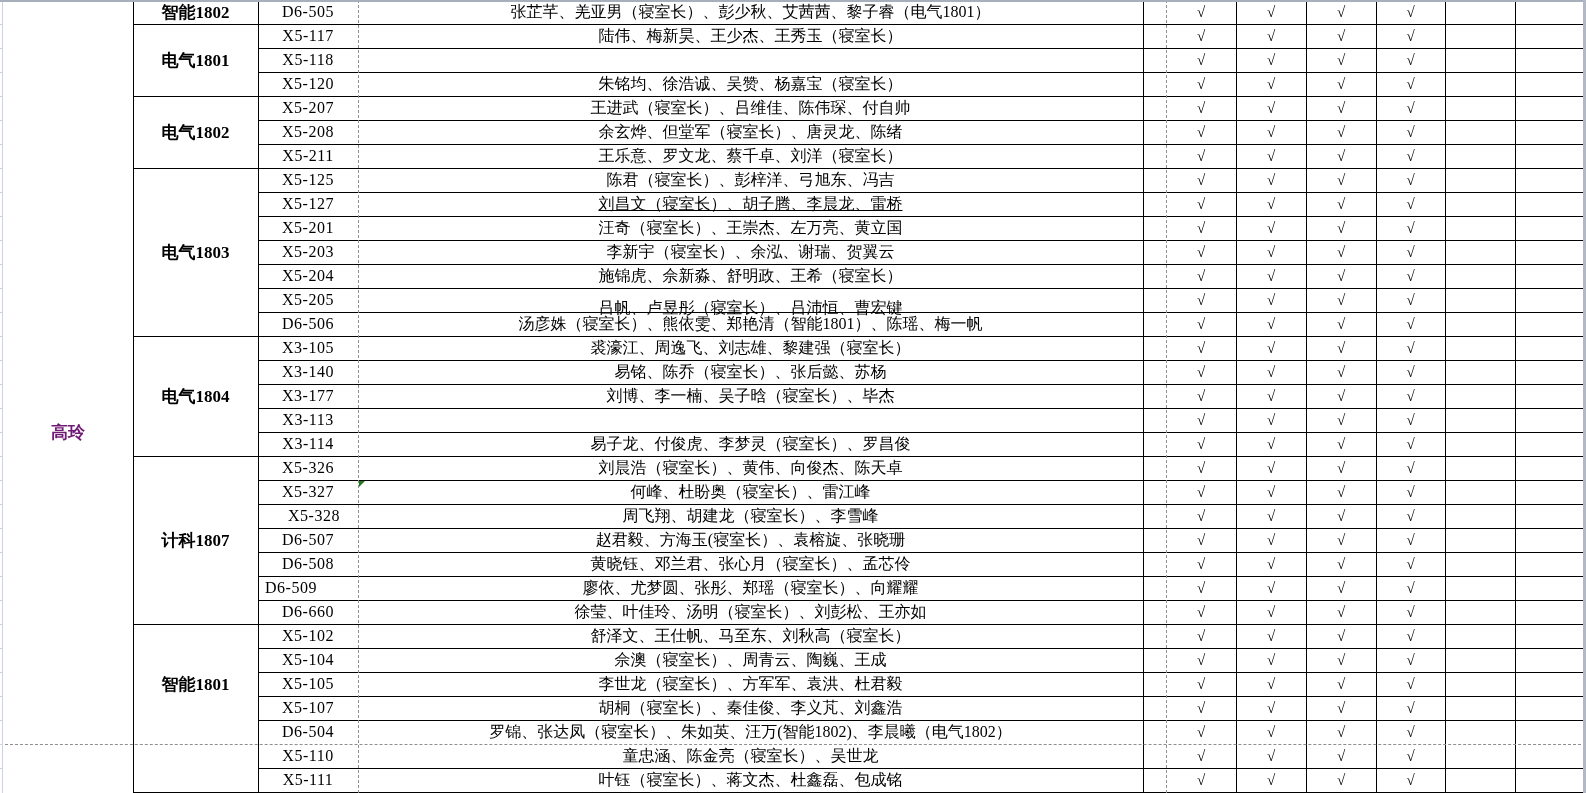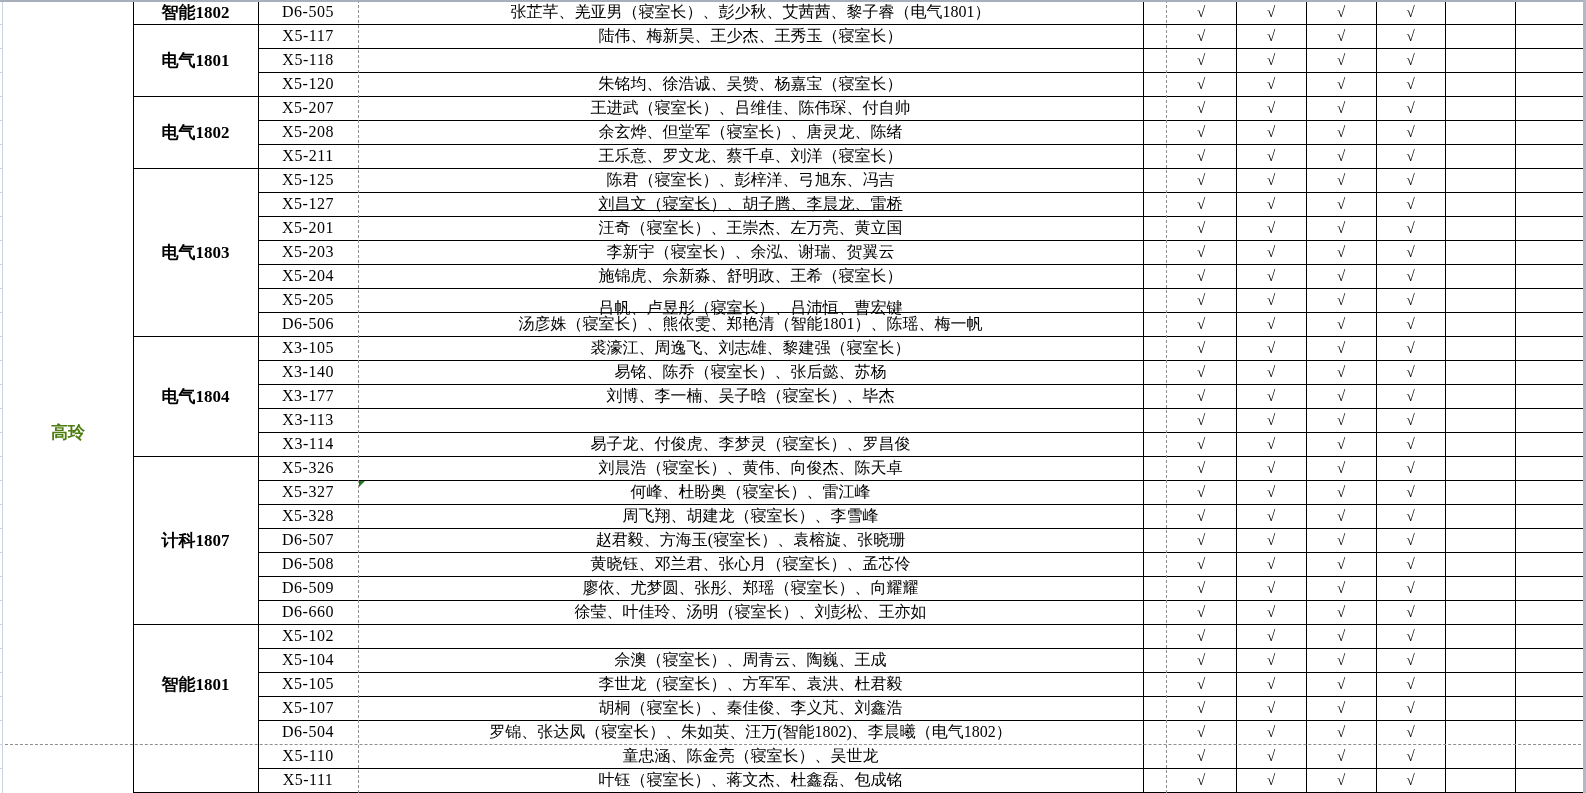--- a/index.html
+++ b/index.html
@@ -4,21 +4,21 @@
 <style>
   html,body{margin:0;padding:0;background:#fff;}
   #stage{position:relative;width:1586px;height:793px;background:#fff;overflow:hidden;
          font-family:"Liberation Serif","DejaVu Serif",serif;}
   .cell{position:absolute;height:24px;line-height:24px;text-align:center;white-space:nowrap;
         color:#000;font-size:16px;overflow:visible;}
   .room{letter-spacing:0.5px;}
   .class-label{position:absolute;display:flex;align-items:center;justify-content:center;
         font-weight:bold;font-size:17px;color:#000;}
   .teacher{position:absolute;display:flex;align-items:center;justify-content:center;
-        font-weight:bold;font-size:17px;color:#4d7c0f;}
+        font-weight:bold;font-size:17px;color:#701a75;}
   .check{font-size:15px;}
   .vline{position:absolute;width:1px;background:#000;}
   .hline{position:absolute;height:1px;background:#000;}
   .vdash{position:absolute;width:0;border-left:1px dashed #8f8f8f;}
   .hdash{position:absolute;height:0;border-top:1px dashed #8f8f8f;}
   .vgrid{position:absolute;width:1px;background:#ccd3e2;}
   .hgrid{position:absolute;height:1px;background:#ccd3e2;}
   .edge-top{position:absolute;left:0;top:0;width:1586px;height:2px;background:#a8afbc;}
   .edge-right{position:absolute;top:0;right:0;width:3px;height:793px;background:#b2b8c4;}
   .green-corner{position:absolute;width:0;height:0;
@@ -152,52 +152,53 @@
     <div class="cell check" style="left: 1236px; top: 456px; width: 70px;">√</div>
     <div class="cell check" style="left: 1306px; top: 456px; width: 70px;">√</div>
     <div class="cell check" style="left: 1376px; top: 456px; width: 69px;">√</div>
     <div class="cell room" style="left: 258px; top: 480px; width: 100px;">X5-327</div>
     <div class="cell" style="left: 358px; top: 480px; width: 785px;">何峰、杜盼奥（寝室长）、雷江峰</div>
     <div class="green-corner" style="left: 359px; top: 481px;"></div>
     <div class="cell check" style="left: 1166px; top: 480px; width: 70px;">√</div>
     <div class="cell check" style="left: 1236px; top: 480px; width: 70px;">√</div>
     <div class="cell check" style="left: 1306px; top: 480px; width: 70px;">√</div>
     <div class="cell check" style="left: 1376px; top: 480px; width: 69px;">√</div>
-    <div class="cell room" style="left: 258px; top: 504px; width: 100px;">X5-328</div>
+    <div class="cell room" style="left: 258px; top: 504px; width: 100px; padding-left: 6px;">X5-328</div>
     <div class="cell" style="left: 358px; top: 504px; width: 785px;">周飞翔、胡建龙（寝室长）、李雪峰</div>
     <div class="cell check" style="left: 1166px; top: 504px; width: 70px;">√</div>
     <div class="cell check" style="left: 1236px; top: 504px; width: 70px;">√</div>
     <div class="cell check" style="left: 1306px; top: 504px; width: 70px;">√</div>
     <div class="cell check" style="left: 1376px; top: 504px; width: 69px;">√</div>
     <div class="cell room" style="left: 258px; top: 528px; width: 100px;">D6-507</div>
     <div class="cell" style="left: 358px; top: 528px; width: 785px;">赵君毅、方海玉(寝室长）、袁榕旋、张晓珊</div>
     <div class="cell check" style="left: 1166px; top: 528px; width: 70px;">√</div>
     <div class="cell check" style="left: 1236px; top: 528px; width: 70px;">√</div>
     <div class="cell check" style="left: 1306px; top: 528px; width: 70px;">√</div>
     <div class="cell check" style="left: 1376px; top: 528px; width: 69px;">√</div>
     <div class="cell room" style="left: 258px; top: 552px; width: 100px;">D6-508</div>
     <div class="cell" style="left: 358px; top: 552px; width: 785px;">黄晓钰、邓兰君、张心月（寝室长）、孟芯伶</div>
     <div class="cell check" style="left: 1166px; top: 552px; width: 70px;">√</div>
     <div class="cell check" style="left: 1236px; top: 552px; width: 70px;">√</div>
     <div class="cell check" style="left: 1306px; top: 552px; width: 70px;">√</div>
     <div class="cell check" style="left: 1376px; top: 552px; width: 69px;">√</div>
-    <div class="cell room" style="left: 258px; top: 576px; width: 100px; text-align: center;">D6-509</div>
+    <div class="cell room" style="left: 241px; top: 576px; width: 100px; text-align: center;">D6-509</div>
     <div class="cell" style="left: 358px; top: 576px; width: 785px;">廖依、尤梦圆、张彤、郑瑶（寝室长）、向耀耀</div>
     <div class="cell check" style="left: 1166px; top: 576px; width: 70px;">√</div>
     <div class="cell check" style="left: 1236px; top: 576px; width: 70px;">√</div>
     <div class="cell check" style="left: 1306px; top: 576px; width: 70px;">√</div>
     <div class="cell check" style="left: 1376px; top: 576px; width: 69px;">√</div>
     <div class="cell room" style="left: 258px; top: 600px; width: 100px;">D6-660</div>
     <div class="cell" style="left: 358px; top: 600px; width: 785px;">徐莹、叶佳玲、汤明（寝室长）、刘彭松、王亦如</div>
     <div class="cell check" style="left: 1166px; top: 600px; width: 70px;">√</div>
     <div class="cell check" style="left: 1236px; top: 600px; width: 70px;">√</div>
     <div class="cell check" style="left: 1306px; top: 600px; width: 70px;">√</div>
     <div class="cell check" style="left: 1376px; top: 600px; width: 69px;">√</div>
     <div class="class-label" style="left: 133px; top: 456px; width: 125px; height: 168px;">计科1807</div>
     <div class="cell room" style="left: 258px; top: 624px; width: 100px;">X5-102</div>
+    <div class="cell" style="left: 358px; top: 624px; width: 785px;">舒泽文、王仕帆、马至东、刘秋高（寝室长）</div>
     <div class="cell check" style="left: 1166px; top: 624px; width: 70px;">√</div>
     <div class="cell check" style="left: 1236px; top: 624px; width: 70px;">√</div>
     <div class="cell check" style="left: 1306px; top: 624px; width: 70px;">√</div>
     <div class="cell check" style="left: 1376px; top: 624px; width: 69px;">√</div>
     <div class="cell room" style="left: 258px; top: 648px; width: 100px;">X5-104</div>
     <div class="cell" style="left: 358px; top: 648px; width: 785px;">佘澳（寝室长）、周青云、陶巍、王成</div>
     <div class="cell check" style="left: 1166px; top: 648px; width: 70px;">√</div>
     <div class="cell check" style="left: 1236px; top: 648px; width: 70px;">√</div>
     <div class="cell check" style="left: 1306px; top: 648px; width: 70px;">√</div>
     <div class="cell check" style="left: 1376px; top: 648px; width: 69px;">√</div>

